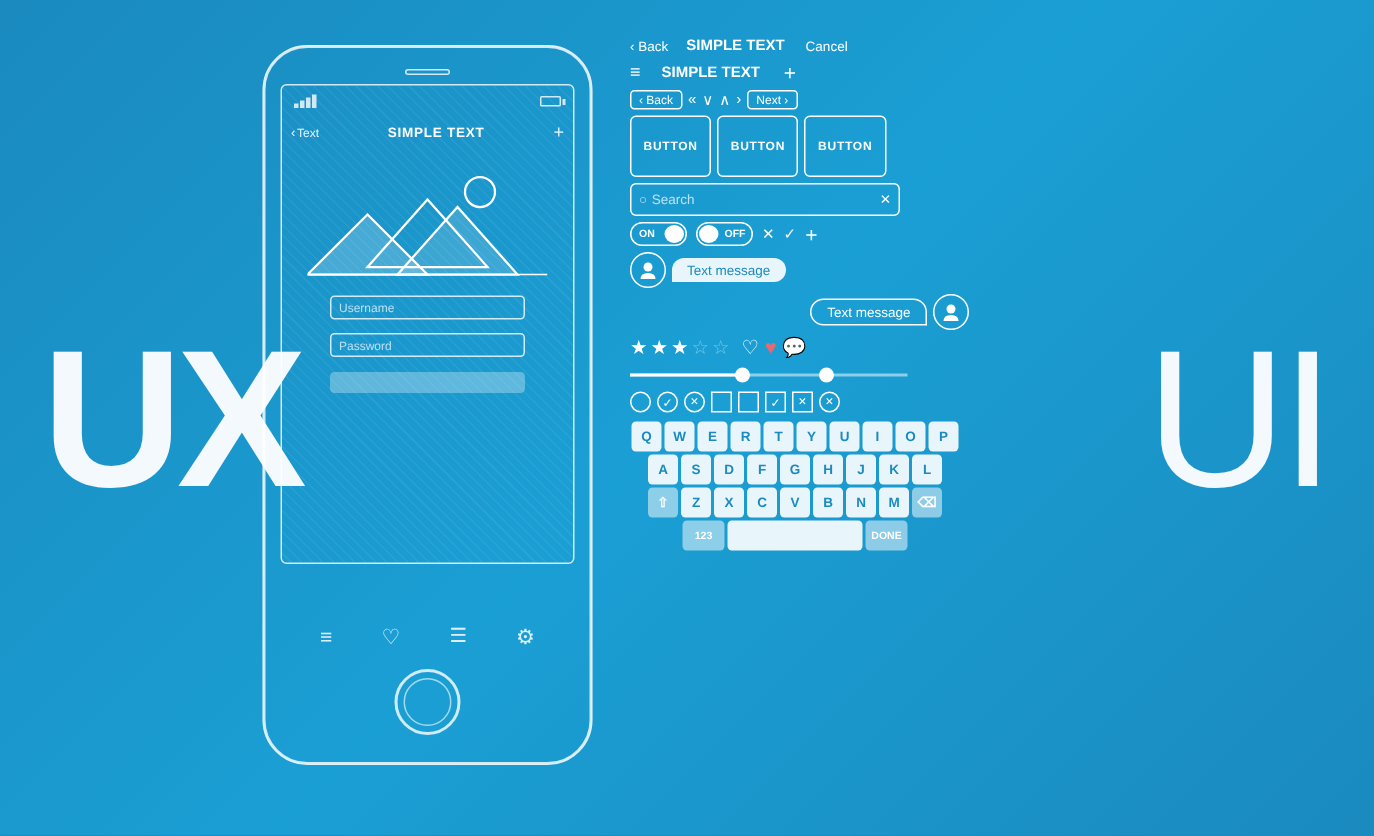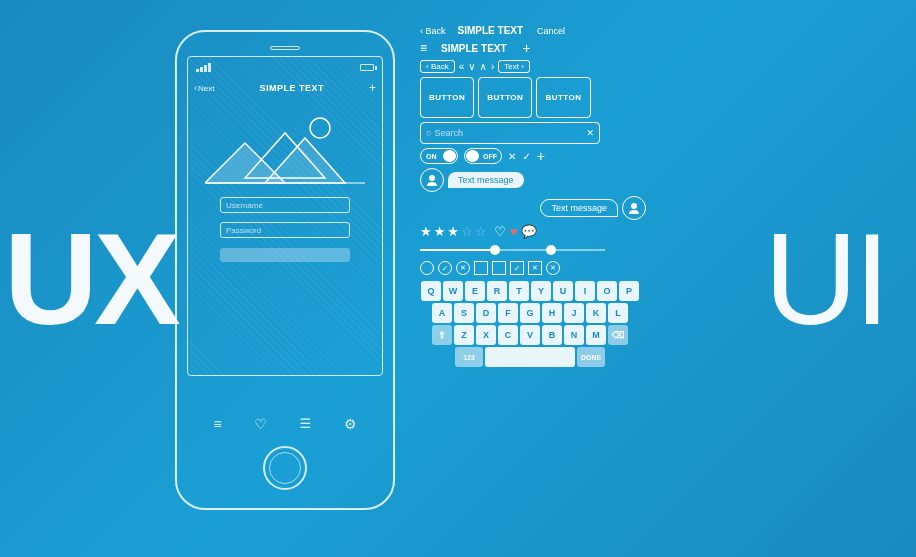--- a/index.html
+++ b/index.html
@@ -20,21 +20,21 @@
       background: linear-gradient(135deg, #1a8abf 0%, #1a9fd4 50%, #1a8abf 100%);
       display: flex;
       align-items: center;
       justify-content: center;
       position: relative;
     }
 
     
     .big-text-ux {
       position: absolute;
-      left: 4px;
+      left: 28px;
       top: 50%;
       transform: translateY(-50%);
       font-size: 130px;
       font-weight: 900;
       color: white;
       letter-spacing: -4px;
       line-height: 1;
       opacity: 0.95;
     }
 
@@ -524,21 +524,21 @@
             <span style="height:5px"></span>
             <span style="height:7px"></span>
             <span style="height:9px"></span>
           </div>
           <div class="phone-battery"></div>
         </div>
 
         <div class="phone-navbar">
           <div class="back-btn">
             <span>‹</span>
-              <span style="font-size:8px"> Next</span>
+              <span style="font-size:8px"> Text</span>
           </div>
           <div class="page-title">SIMPLE TEXT</div>
           <div class="plus-btn">+</div>
         </div>
 
         <div class="phone-image">
           <svg width="160" height="75" viewBox="0 0 160 75">
 
             <circle cx="115" cy="15" r="10" fill="none" stroke="white" stroke-width="1.5"></circle>
 
@@ -586,21 +586,21 @@
       <span class="ui-text" style="font-weight:bold; font-size:10px; margin-left: 10px;">SIMPLE TEXT</span>
       <span class="ui-text" style="margin-left:12px; font-size:14px;">+</span>
     </div>
 
     <div class="ui-row">
       <span class="nav-btn">‹ Back</span>
       <span class="ui-text" style="font-size:10px">«</span>
       <span class="ui-text" style="font-size:10px">∨</span>
       <span class="ui-text" style="font-size:10px">∧</span>
       <span class="ui-text" style="font-size:10px">›</span>
-      <span class="nav-btn">Text ›</span>
+      <span class="nav-btn">Next ›</span>
     </div>
 
     <div class="ui-row">
       <button class="ui-btn-outline">BUTTON</button>
       <button class="ui-btn-outline">BUTTON</button>
       <button class="ui-btn-outline">BUTTON</button>
     </div>
 
     <div class="ui-row">
       <div class="ui-search-bar">

